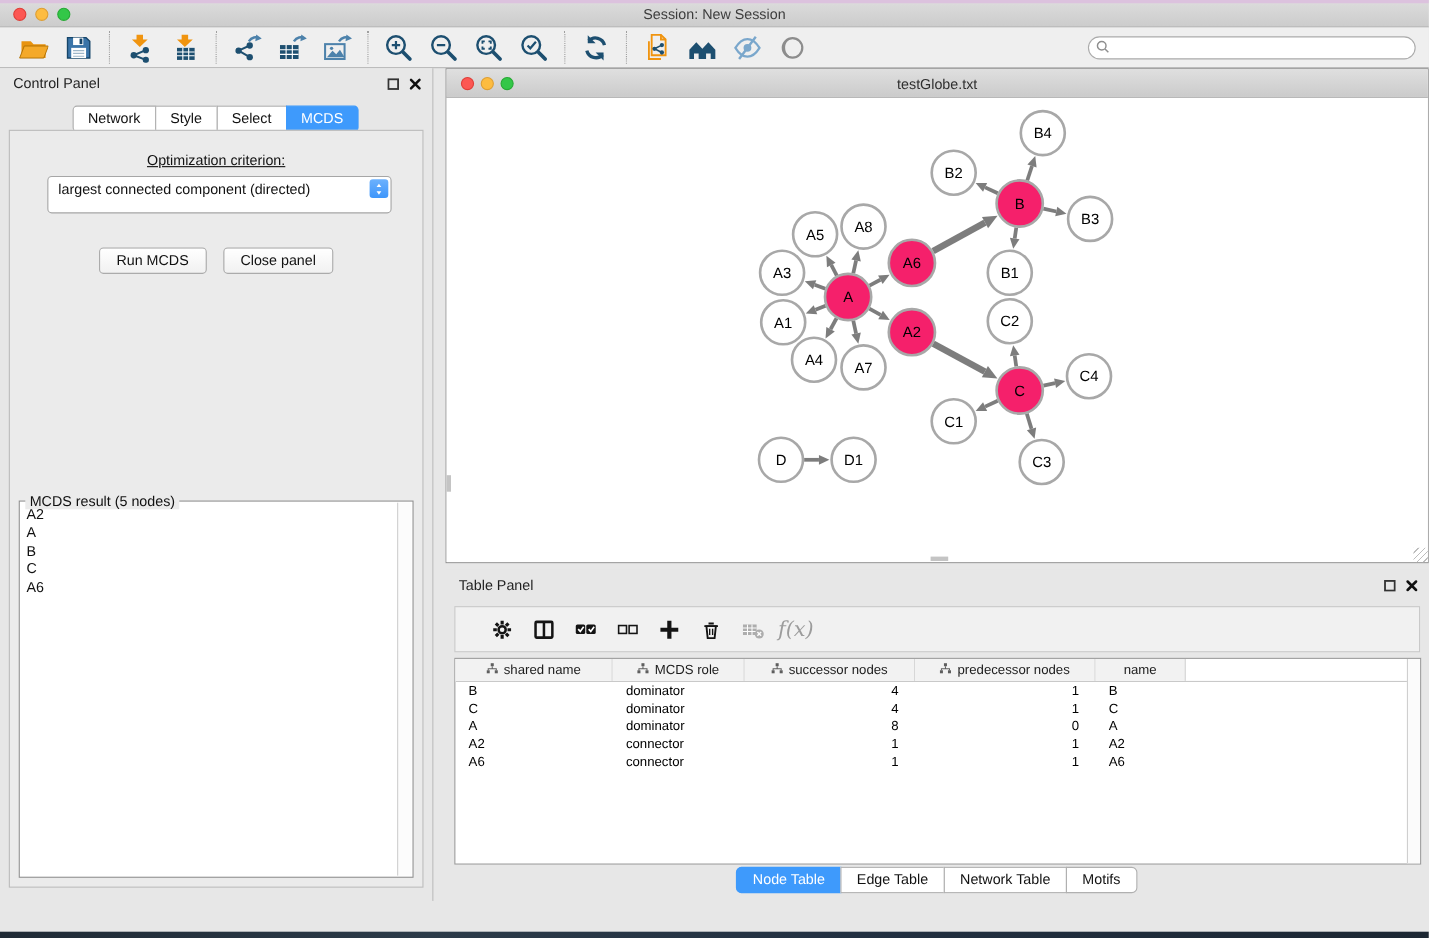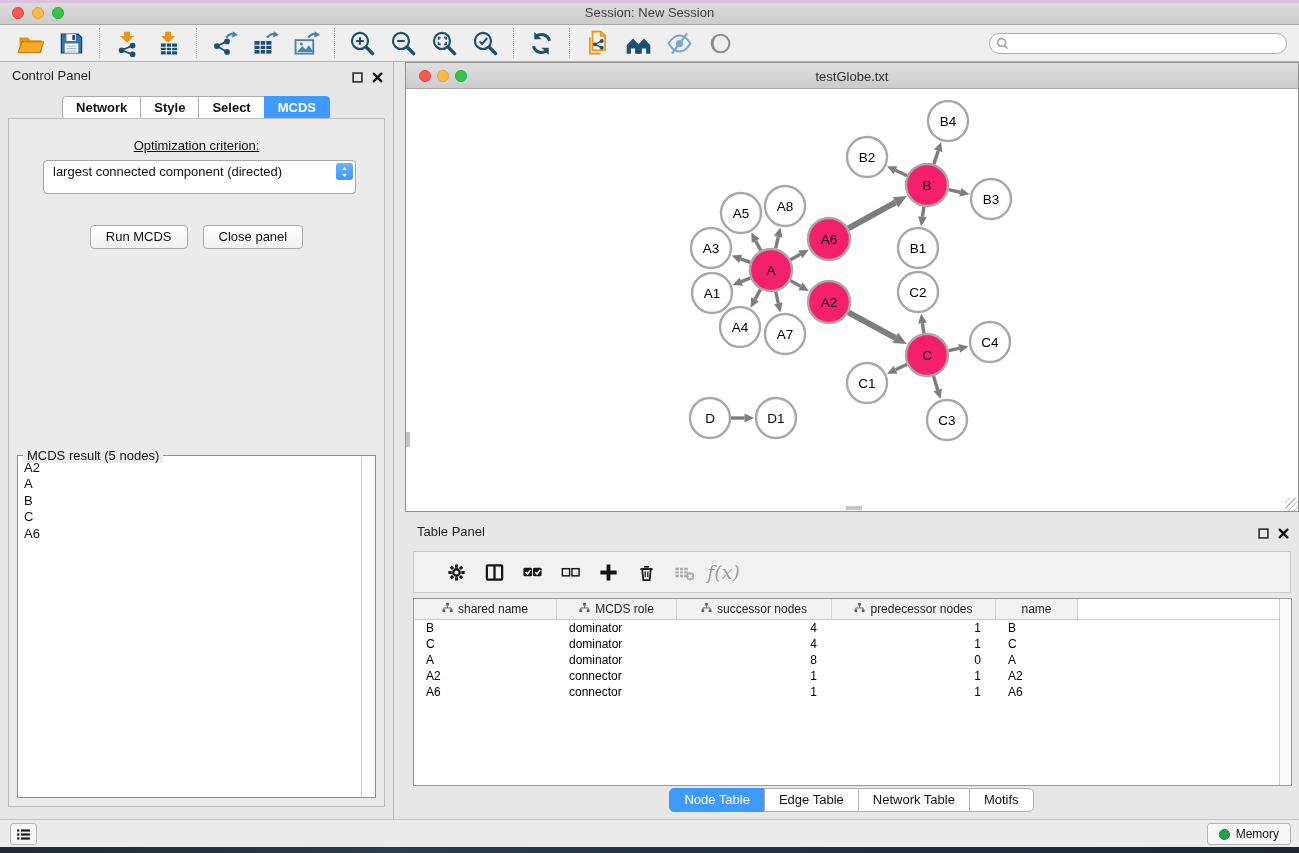--- a/index.html
+++ b/index.html
@@ -31,21 +31,21 @@
 
   
   .panel-header { position:absolute; left:0; top:0; right:0; height:26px; }
   .panel-title { position:absolute; left:12px; top:6px; font-size:13px; color:#1f1f1f; }
   .panel-icons { position:absolute; right:10px; top:7px; display:flex; gap:9px; }
   .panel-icons span { width:11px; height:11px; display:inline-block; }
 
   
   .cp { position:absolute; left:0; top:62px; width:394px; height:757px; background:#e7e7e7; border-right:1px solid #bdbdbd; }
   .cp-tabs { position:absolute; top:34px; left:0; right:0; display:flex; justify-content:center; }
-  .cp-tab { padding:3px 13px 4px; font-size:13px; background:#fff; border:1px solid #acacac; margin-left:-1px; color:#111;font-weight:bold; }
+  .cp-tab { padding:3px 13px 4px; font-size:13px; background:#fff; border:1px solid #acacac; margin-left:-1px; color:#111; }
   .cp-tab:first-child { border-radius:4px 0 0 4px; }
   .cp-tab:last-child  { border-radius:0 4px 4px 0; }
   .cp-tab.active { background:#3e9afc; border-color:#3e9afc; color:#fff; }
   .cp-content { position:absolute; left:8px; right:8px; top:56px; bottom:12px; background:#ebebeb; border:1px solid #bcbcbc; }
   .opt-label { position:absolute; top:19px; width:100%; text-align:center; font-size:13px; color:#111;text-decoration:underline; }
   .dropdown { position:absolute; left:34px; top:41px; width:313px; height:34px; background:#fff;
     border:1px solid #a6a6a6; border-radius:4px; font-size:13px; color:#111; line-height:21px; padding-left:9px; }
   .dd-spin { position:absolute; right:2px; top:2px; width:17px; height:17px; border-radius:3px;
     background:linear-gradient(#6cb1fd,#3e96fb); display:flex; align-items:center; justify-content:center; }
   .dd-spin svg { width:9px; height:14px; }
@@ -640,33 +640,15 @@
       <div class="tp-vscroll"></div>
     </div>
     <div class="tp-tabs" id="tp-tabs">
         <span class="tp-tab active">Node Table</span>
         <span class="tp-tab">Edge Table</span>
         <span class="tp-tab">Network Table</span>
         <span class="tp-tab">Motifs</span>
       </div>
   </div>
 
-  <div class="statusbar">
-    <span class="sb-list-btn">
-      <svg viewBox="0 0 20 20">
-          <g fill="#1a1a1a">
-            <rect x="2.5" y="4" width="2.6" height="2.6"></rect>
-            <rect x="7" y="4" width="10.5" height="2.6"></rect>
-            <rect x="2.5" y="8.7" width="2.6" height="2.6"></rect>
-            <rect x="7" y="8.7" width="10.5" height="2.6"></rect>
-            <rect x="2.5" y="13.4" width="2.6" height="2.6"></rect>
-            <rect x="7" y="13.4" width="10.5" height="2.6"></rect>
-          </g>
-        </svg>
-    </span>
-    <span class="memory-btn">
-      <span class="mem-dot"></span>
-      <span>Memory</span>
-    </span>
-  </div>
   <div class="desktop-strip"></div>
 
 </div>
 
 </body></html>

